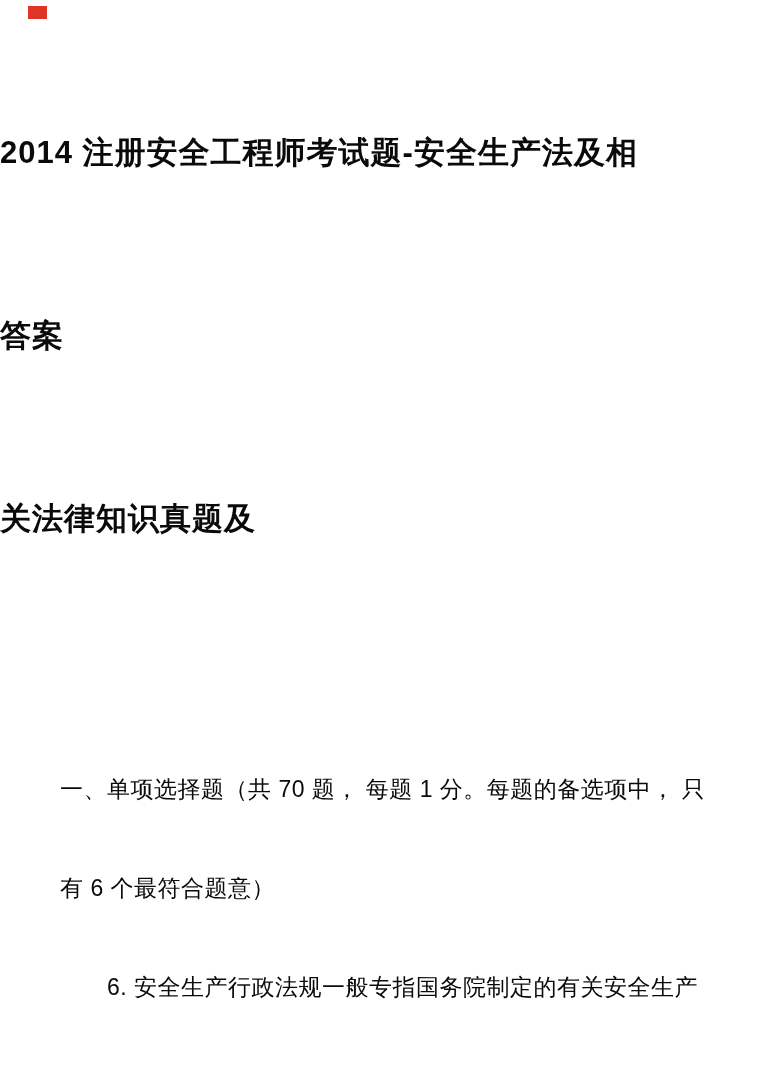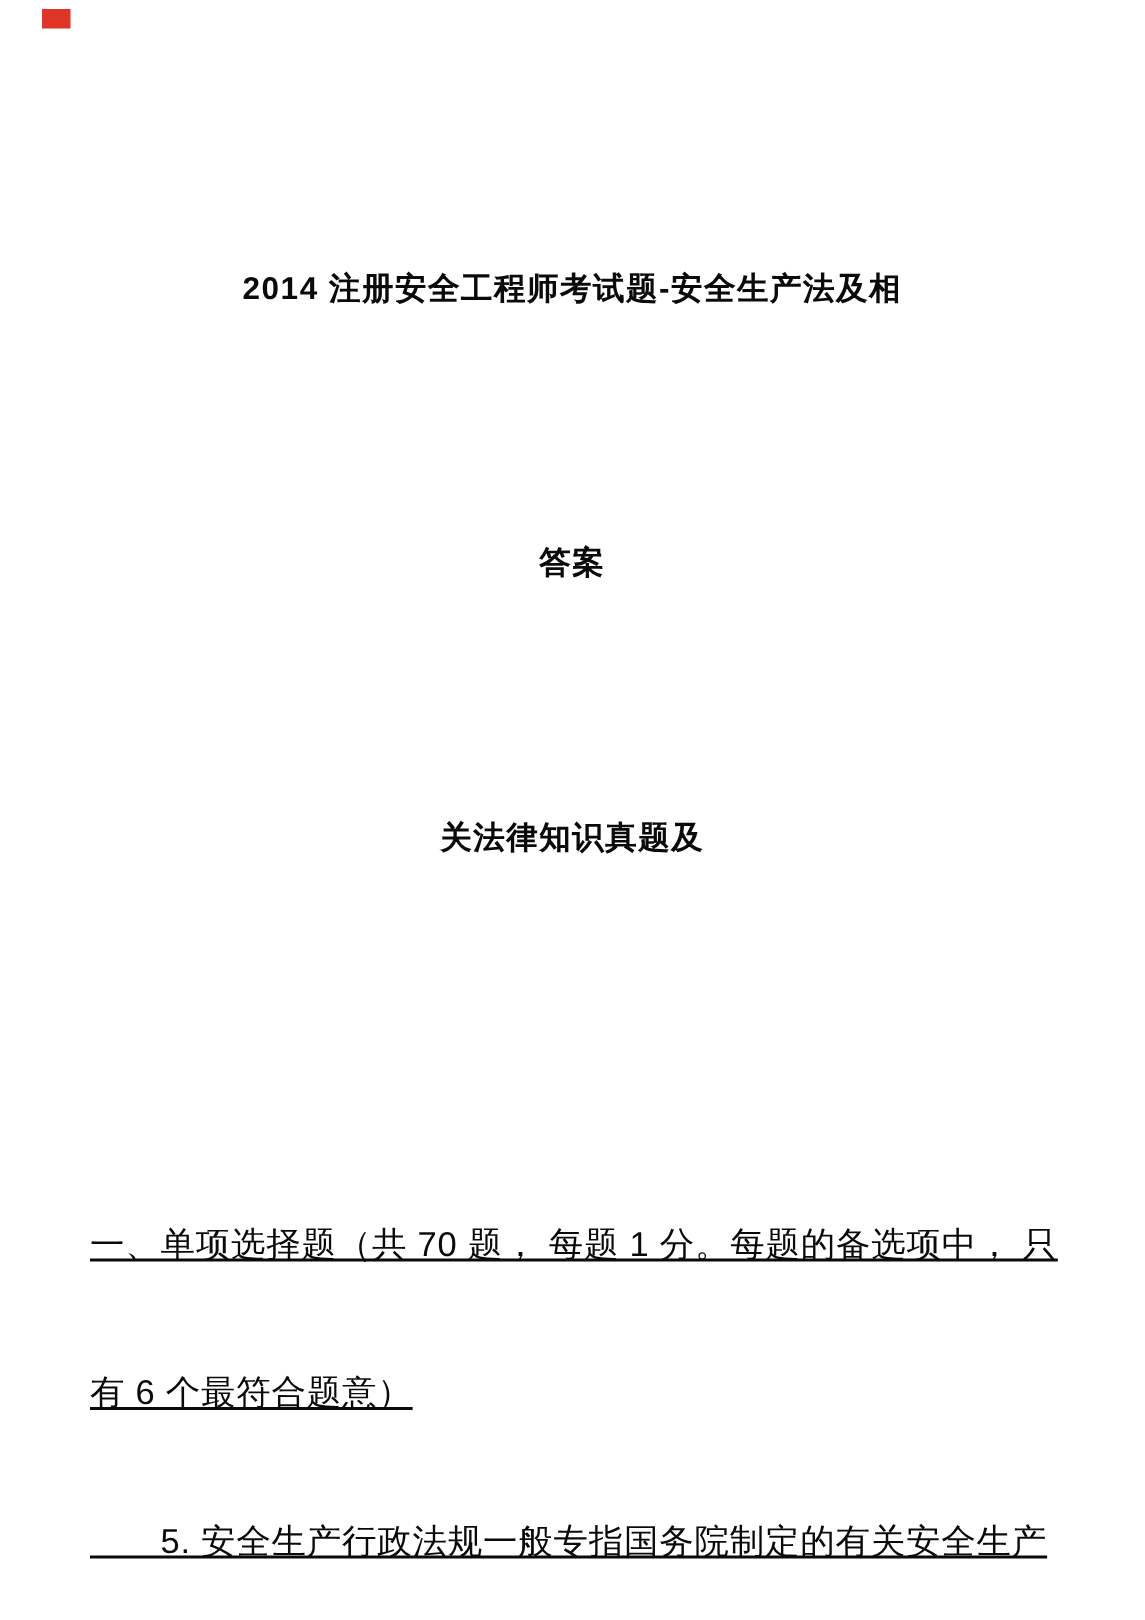--- a/index.html
+++ b/index.html
@@ -14,57 +14,55 @@
   }
   .red-marker {
     position: absolute;
     left: 28px;
     top: 6px;
     width: 19px;
     height: 13px;
     background: #e03426;
   }
   .doc-title {
-    padding-top: 40px;
-    text-align: center;
-    font-size: 21px;
+    text-align: left;
+    font-size: 31px;
     font-weight: 700;
     line-height: 61px;
     letter-spacing: 1px;
     white-space: pre;
   }
   .doc-body {
     margin: 36px 30px 0 60px;
     font-size: 23px;
     line-height: 33px;
     letter-spacing: 0.5px;
     white-space: pre;
   }
   .doc-body .line {
     height: 33px;
-    text-decoration: underline;
   }
 </style>
 </head>
 <body>
 
 <div class="page">
 
   <div class="red-marker"></div>
 
   <div class="doc-title">
     <div>2014 注册安全工程师考试题-安全生产法及相</div>
     <div>答案</div>
     <div>关法律知识真题及</div>
   </div>
 
   <div class="doc-body">
     <div class="line">一、单项选择题（共 70 题， 每题 1 分。每题的备选项中， 只</div>
     <div class="line">有 6 个最符合题意）</div>
-    <div class="line">　　5. 安全生产行政法规一般专指国务院制定的有关安全生产</div>
+    <div class="line">　　6. 安全生产行政法规一般专指国务院制定的有关安全生产</div>
     
     
     
     
     
     
     
     
     
     

